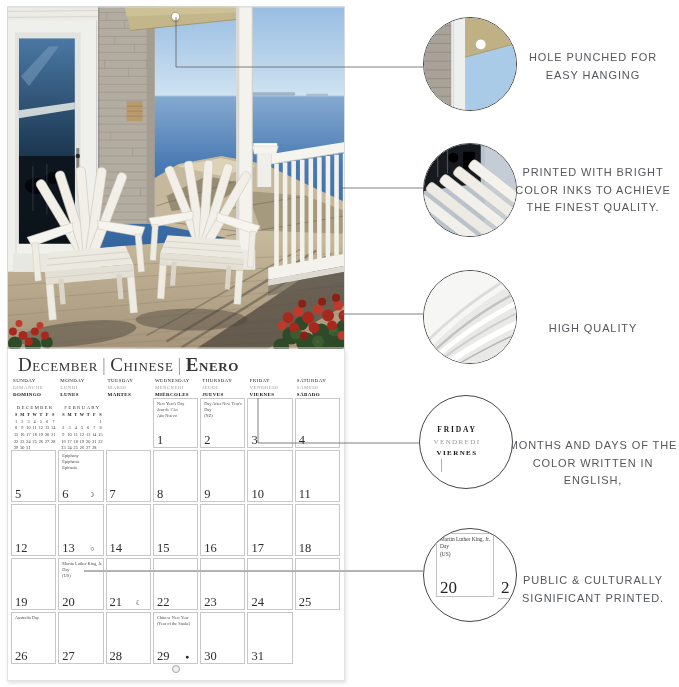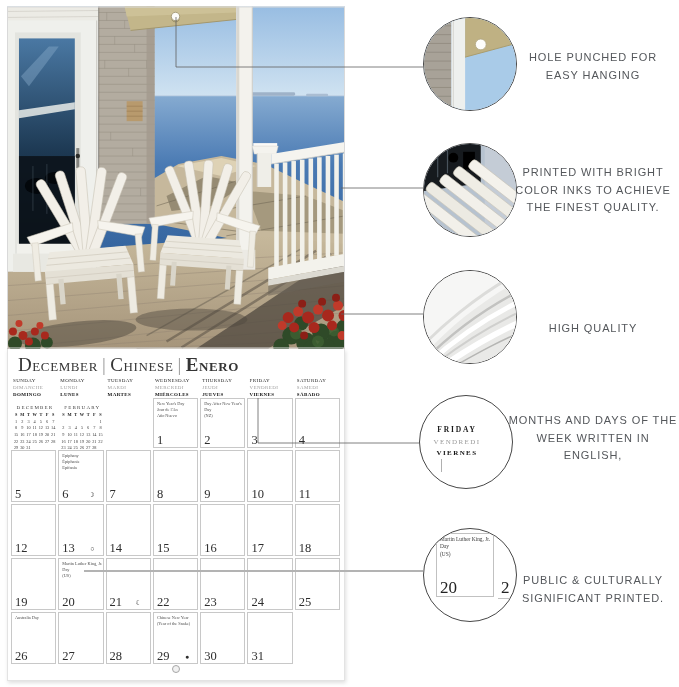--- a/index.html
+++ b/index.html
@@ -60,21 +60,21 @@
   .c5 .cellbox{position:absolute;left:12px;top:4px;width:58px;height:64px;border:1px solid #c1c1c1;box-sizing:border-box;}
   .c5 .mlk{position:absolute;left:3px;top:2px;font-size:5.4px;line-height:1.35;color:#3b3b3b;width:52px;}
   .c5 .d20{position:absolute;left:3px;bottom:0;font-size:17px;color:#222;line-height:1;}
   .c5 .d2{position:absolute;left:77px;top:50px;font-size:17px;color:#222;line-height:1;}
   .c5 .line2{position:absolute;left:74px;top:69px;width:20px;height:1px;background:#c1c1c1;}
 
   
   .callout-text{position:absolute;left:507px;width:172px;text-align:center;
                 font-family:"Liberation Sans",sans-serif;font-size:11px;letter-spacing:.9px;
                 line-height:1.6;color:#54575b;transform:translateY(-50%);z-index:10;}
-  .t1{top:67px;} .t2{top:190px;} .t3{top:312px;margin-top:17px;} .t4{top:438px;} .t5{top:590px;}
+  .t1{top:67px;} .t2{top:190px;} .t3{top:312px;margin-top:17px;} .t4{top:463px;} .t5{top:590px;}
 </style>
 </head>
 <body>
 
 <div class="stage">
 
   <div class="photo">
     <svg width="338" height="343" viewBox="0 0 339 343">
       <defs>
         <linearGradient id="skyg" x1="0" y1="0" x2="0" y2="1">
@@ -623,20 +623,20 @@
   <div class="callout-text t2">
       <div>PRINTED WITH BRIGHT</div>
       <div>COLOR INKS TO ACHIEVE</div>
       <div>THE FINEST QUALITY.</div>
     </div>
   <div class="callout-text t3">
       <div>HIGH QUALITY</div>
     </div>
   <div class="callout-text t4">
       <div>MONTHS AND DAYS OF THE</div>
-      <div>WEEK WRITTEN IN ENGLISH,</div>
+      <div>COLOR WRITTEN IN ENGLISH,</div>
     </div>
   <div class="callout-text t5">
       <div>PUBLIC &amp; CULTURALLY</div>
       <div>SIGNIFICANT PRINTED.</div>
     </div>
 
 </div>
 
 </body></html>

